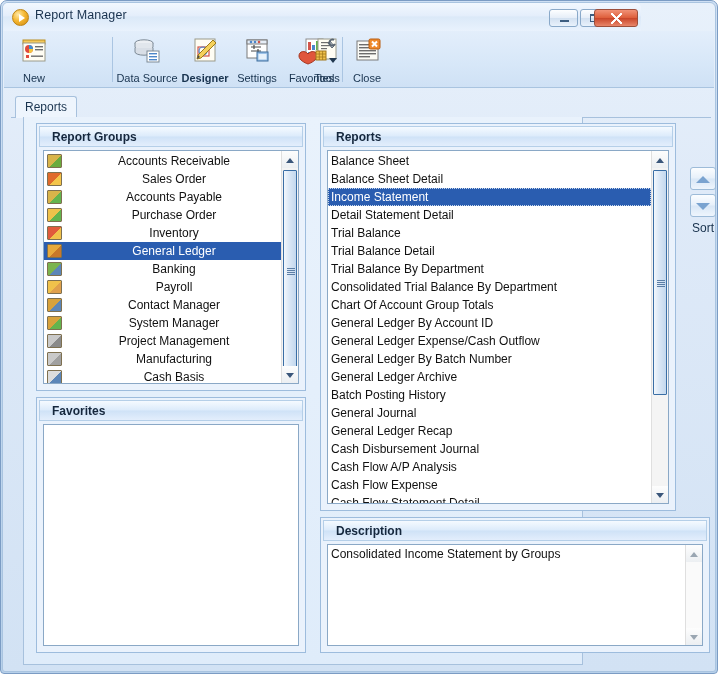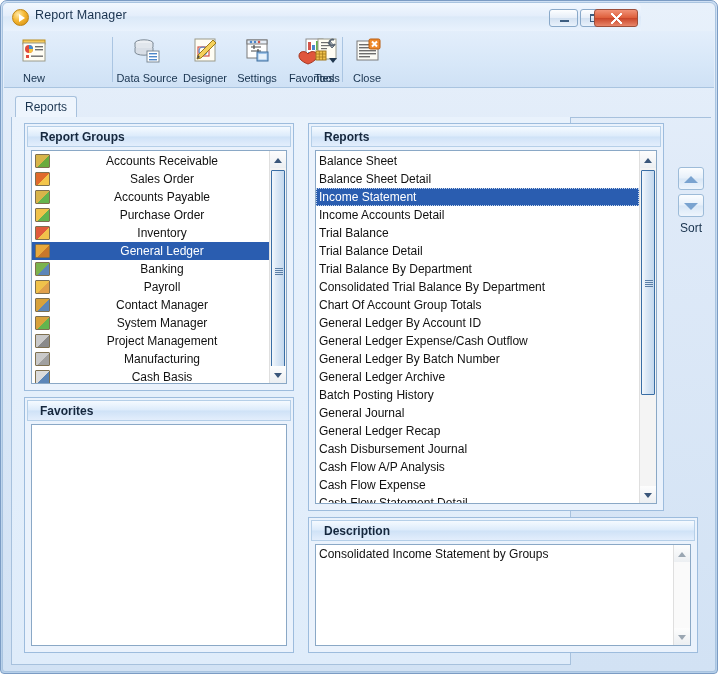--- a/index.html
+++ b/index.html
@@ -137,21 +137,21 @@
     border-bottom: none;
     border-radius: 3px 3px 0 0;
   }
   #tabline {
     position: absolute; left: 0; top: 21px;
     width: 700px; height: 1px; background: #a7c1dd;
   }
 
   
   #content {
-    position: absolute; left: 8px; top: 114px;
+    position: absolute; left: 20px; top: 114px;
     width: 560px; height: 548px;
     background: linear-gradient(to bottom, #e9f2fc 0%, #dfecfa 100%);
     border: 1px solid #a7c1dd;
     border-top: none;
     padding-left: 28px;
   }
 
   
   .gbox {
     position: absolute;
@@ -317,21 +317,21 @@
             <path d="M4 12 v4 a9 3.2 0 0 0 18 0 v-4" fill="#d8dee6" stroke="#7d8a96"></path>
             <rect x="16" y="15" width="12" height="11" fill="#fff" stroke="#7d8a96"></rect>
             <rect x="18" y="17" width="8" height="1.4" fill="#4c86c9"></rect>
             <rect x="18" y="20" width="8" height="1.4" fill="#4c86c9"></rect>
             <rect x="18" y="23" width="8" height="1.4" fill="#4c86c9"></rect>
           </svg>
         </span>
         <span class="tb-label">Data Source</span>
       </div>
 
-      <div class="tb-item" style="left:176px;width:50px;">
+      <div class="tb-item" style="left:176px;width:50px;font-weight:bold;">
         <span class="tb-ico">
           <svg width="32" height="30" viewBox="0 0 32 30">
             <rect x="6" y="3" width="20" height="22" fill="#fffdf3" stroke="#9a9a8a"></rect>
             <rect x="9" y="11" width="11" height="9" fill="none" stroke="#d2544a" stroke-width="1.2"></rect>
             <circle cx="14" cy="15" r="4" fill="none" stroke="#4b86ca" stroke-width="1.2"></circle>
             <path d="M24 4 L27 7 L12 22 L8 23 L9 19 Z" fill="#f5d15b" stroke="#9b7b1a"></path>
             <path d="M8 23 L9 19 L11 21 Z" fill="#4a4a4a"></path>
           </svg>
         </span>
         <span class="tb-label">Designer</span>
@@ -455,21 +455,21 @@
       </div>
 
       <div class="gbox" style="left:296px; top:6px; width:356px; height:388px;">
         <div class="gbox-head">Reports</div>
         <div class="gbox-body" style="top:26px;">
           <div class="listwrap">
             <div class="listrows" id="reports-rows">
                 <div class="lrow">Balance Sheet</div>
                 <div class="lrow">Balance Sheet Detail</div>
                 <div class="lrow sel focus">Income Statement</div>
-                <div class="lrow">Income Accounts Detail</div>
+                <div class="lrow">Detail Statement Detail</div>
                 <div class="lrow">Trial Balance</div>
                 <div class="lrow">Trial Balance Detail</div>
                 <div class="lrow">Trial Balance By Department</div>
                 <div class="lrow">Consolidated Trial Balance By Department</div>
                 <div class="lrow">Chart Of Account Group Totals</div>
                 <div class="lrow">General Ledger By Account ID</div>
                 <div class="lrow">General Ledger Expense/Cash Outflow</div>
                 <div class="lrow">General Ledger By Batch Number</div>
                 <div class="lrow">General Ledger Archive</div>
                 <div class="lrow">Batch Posting History</div>

